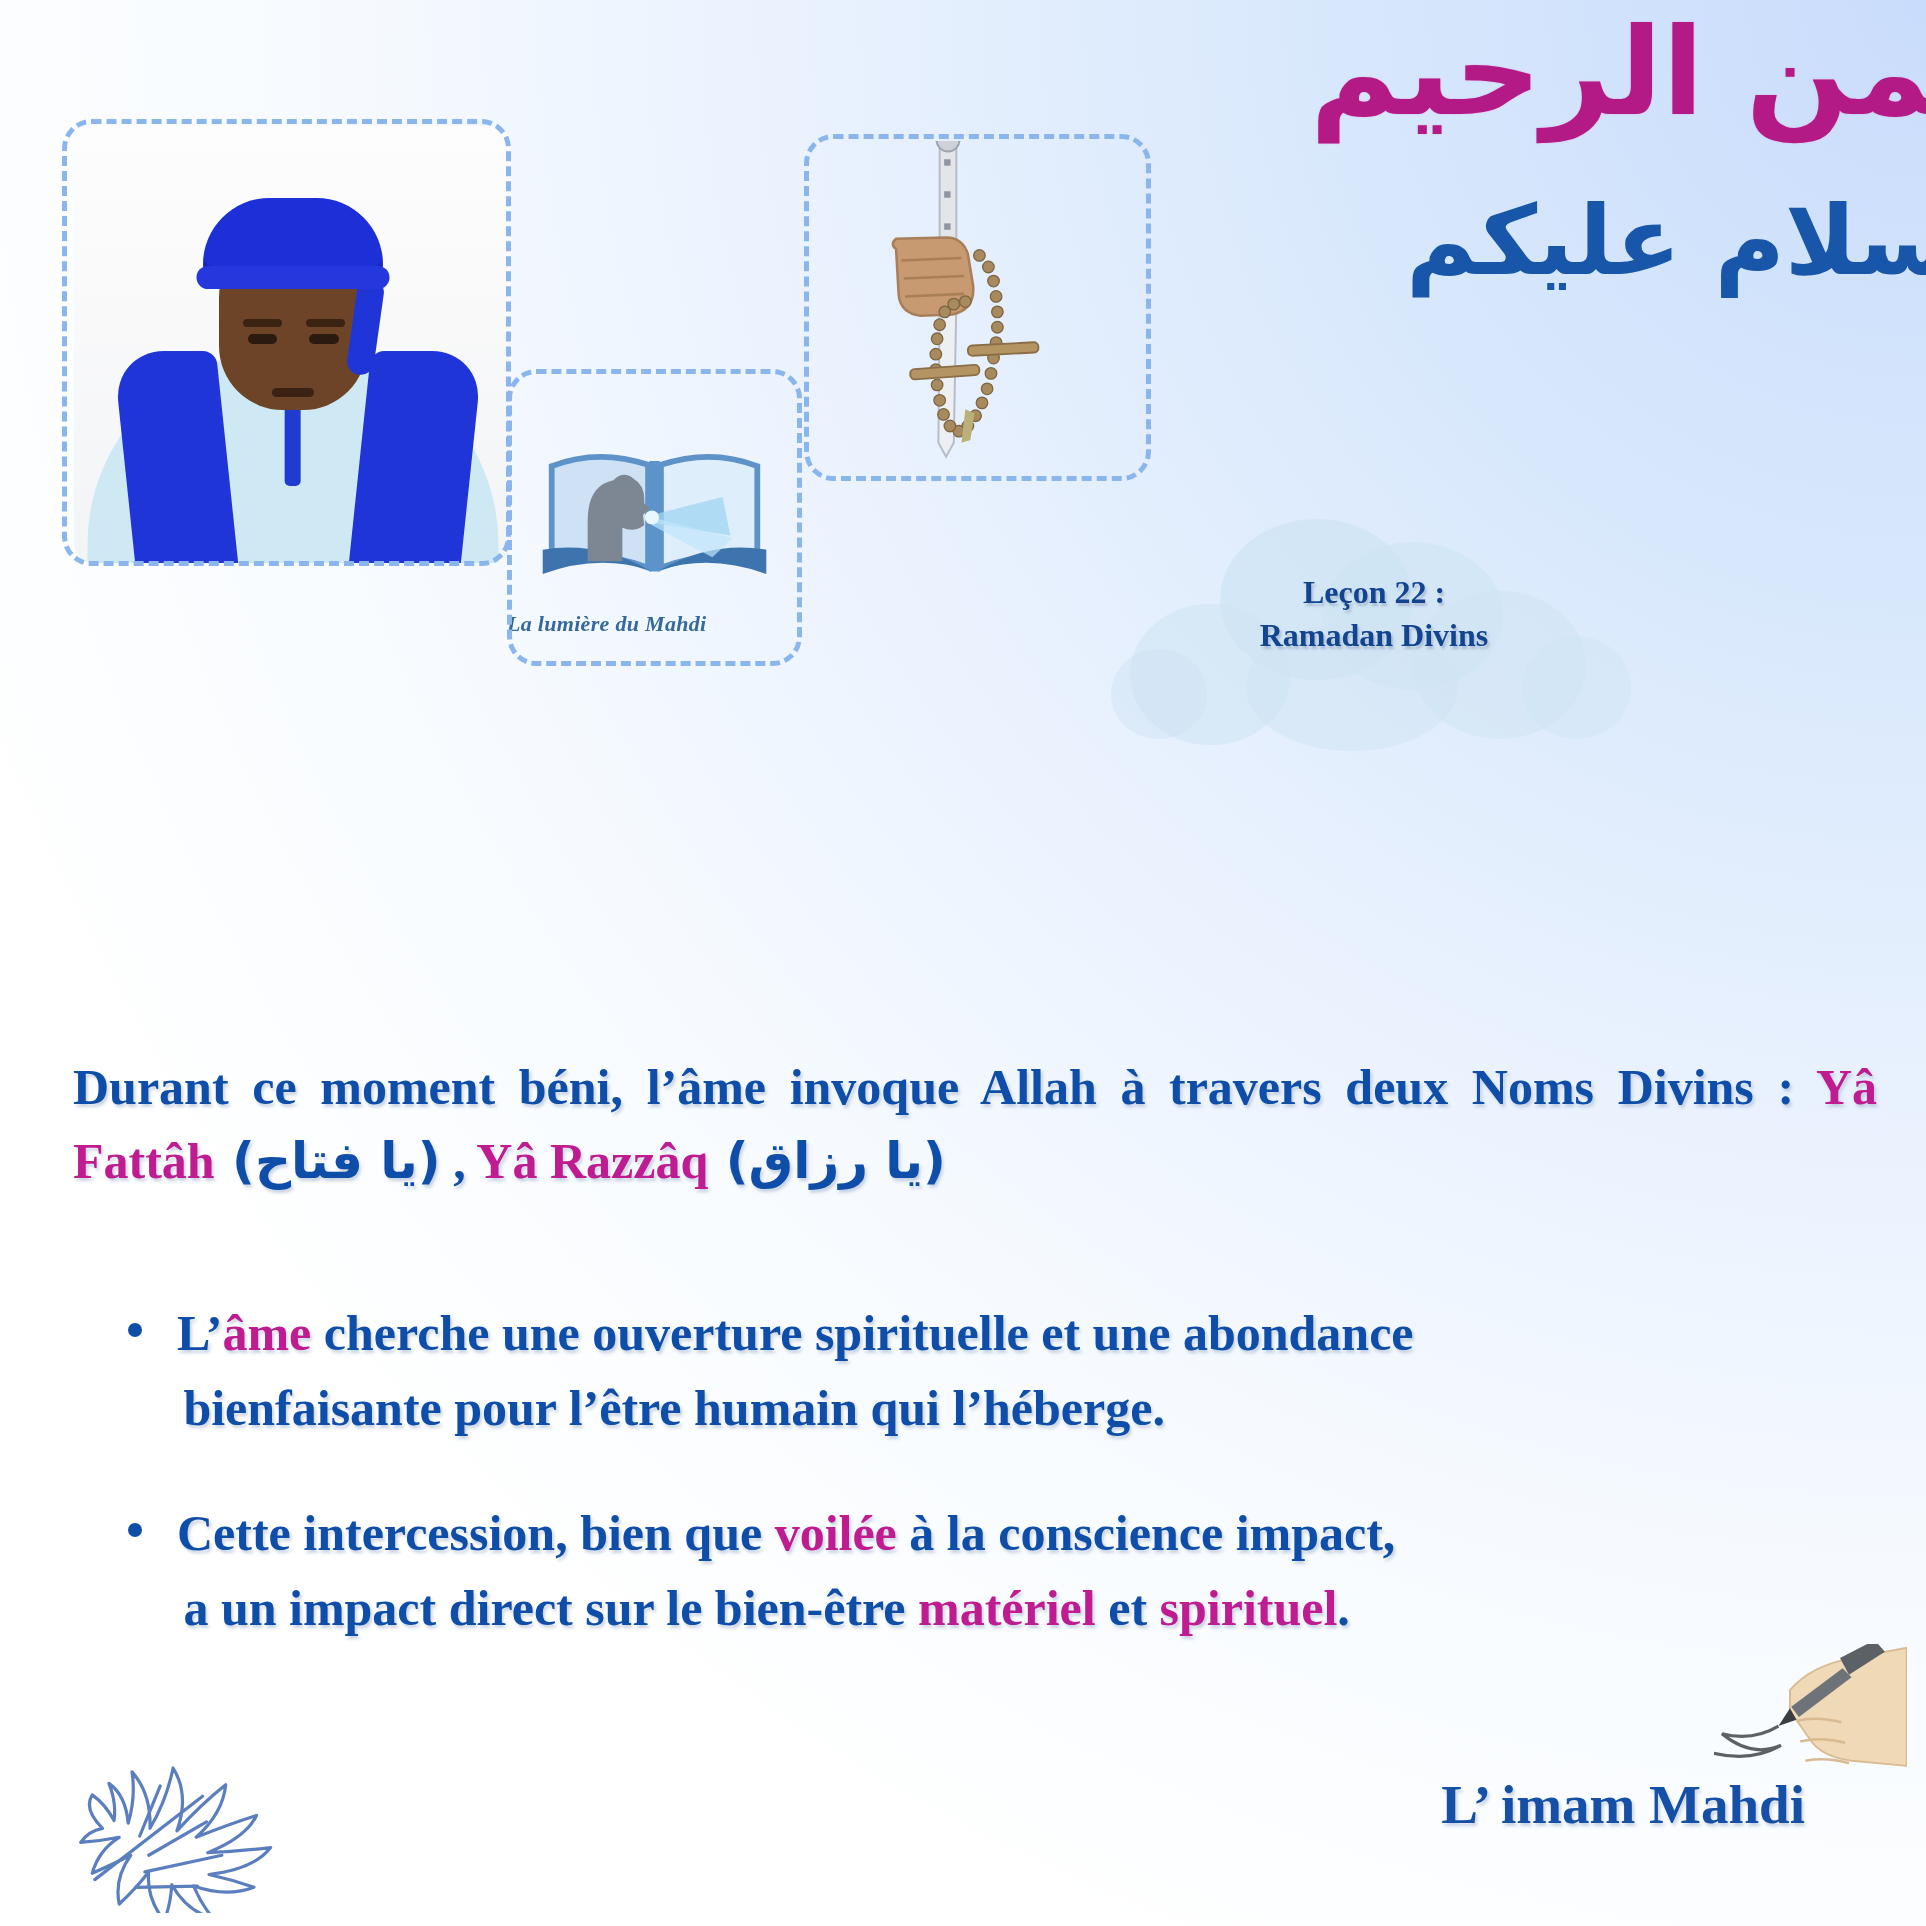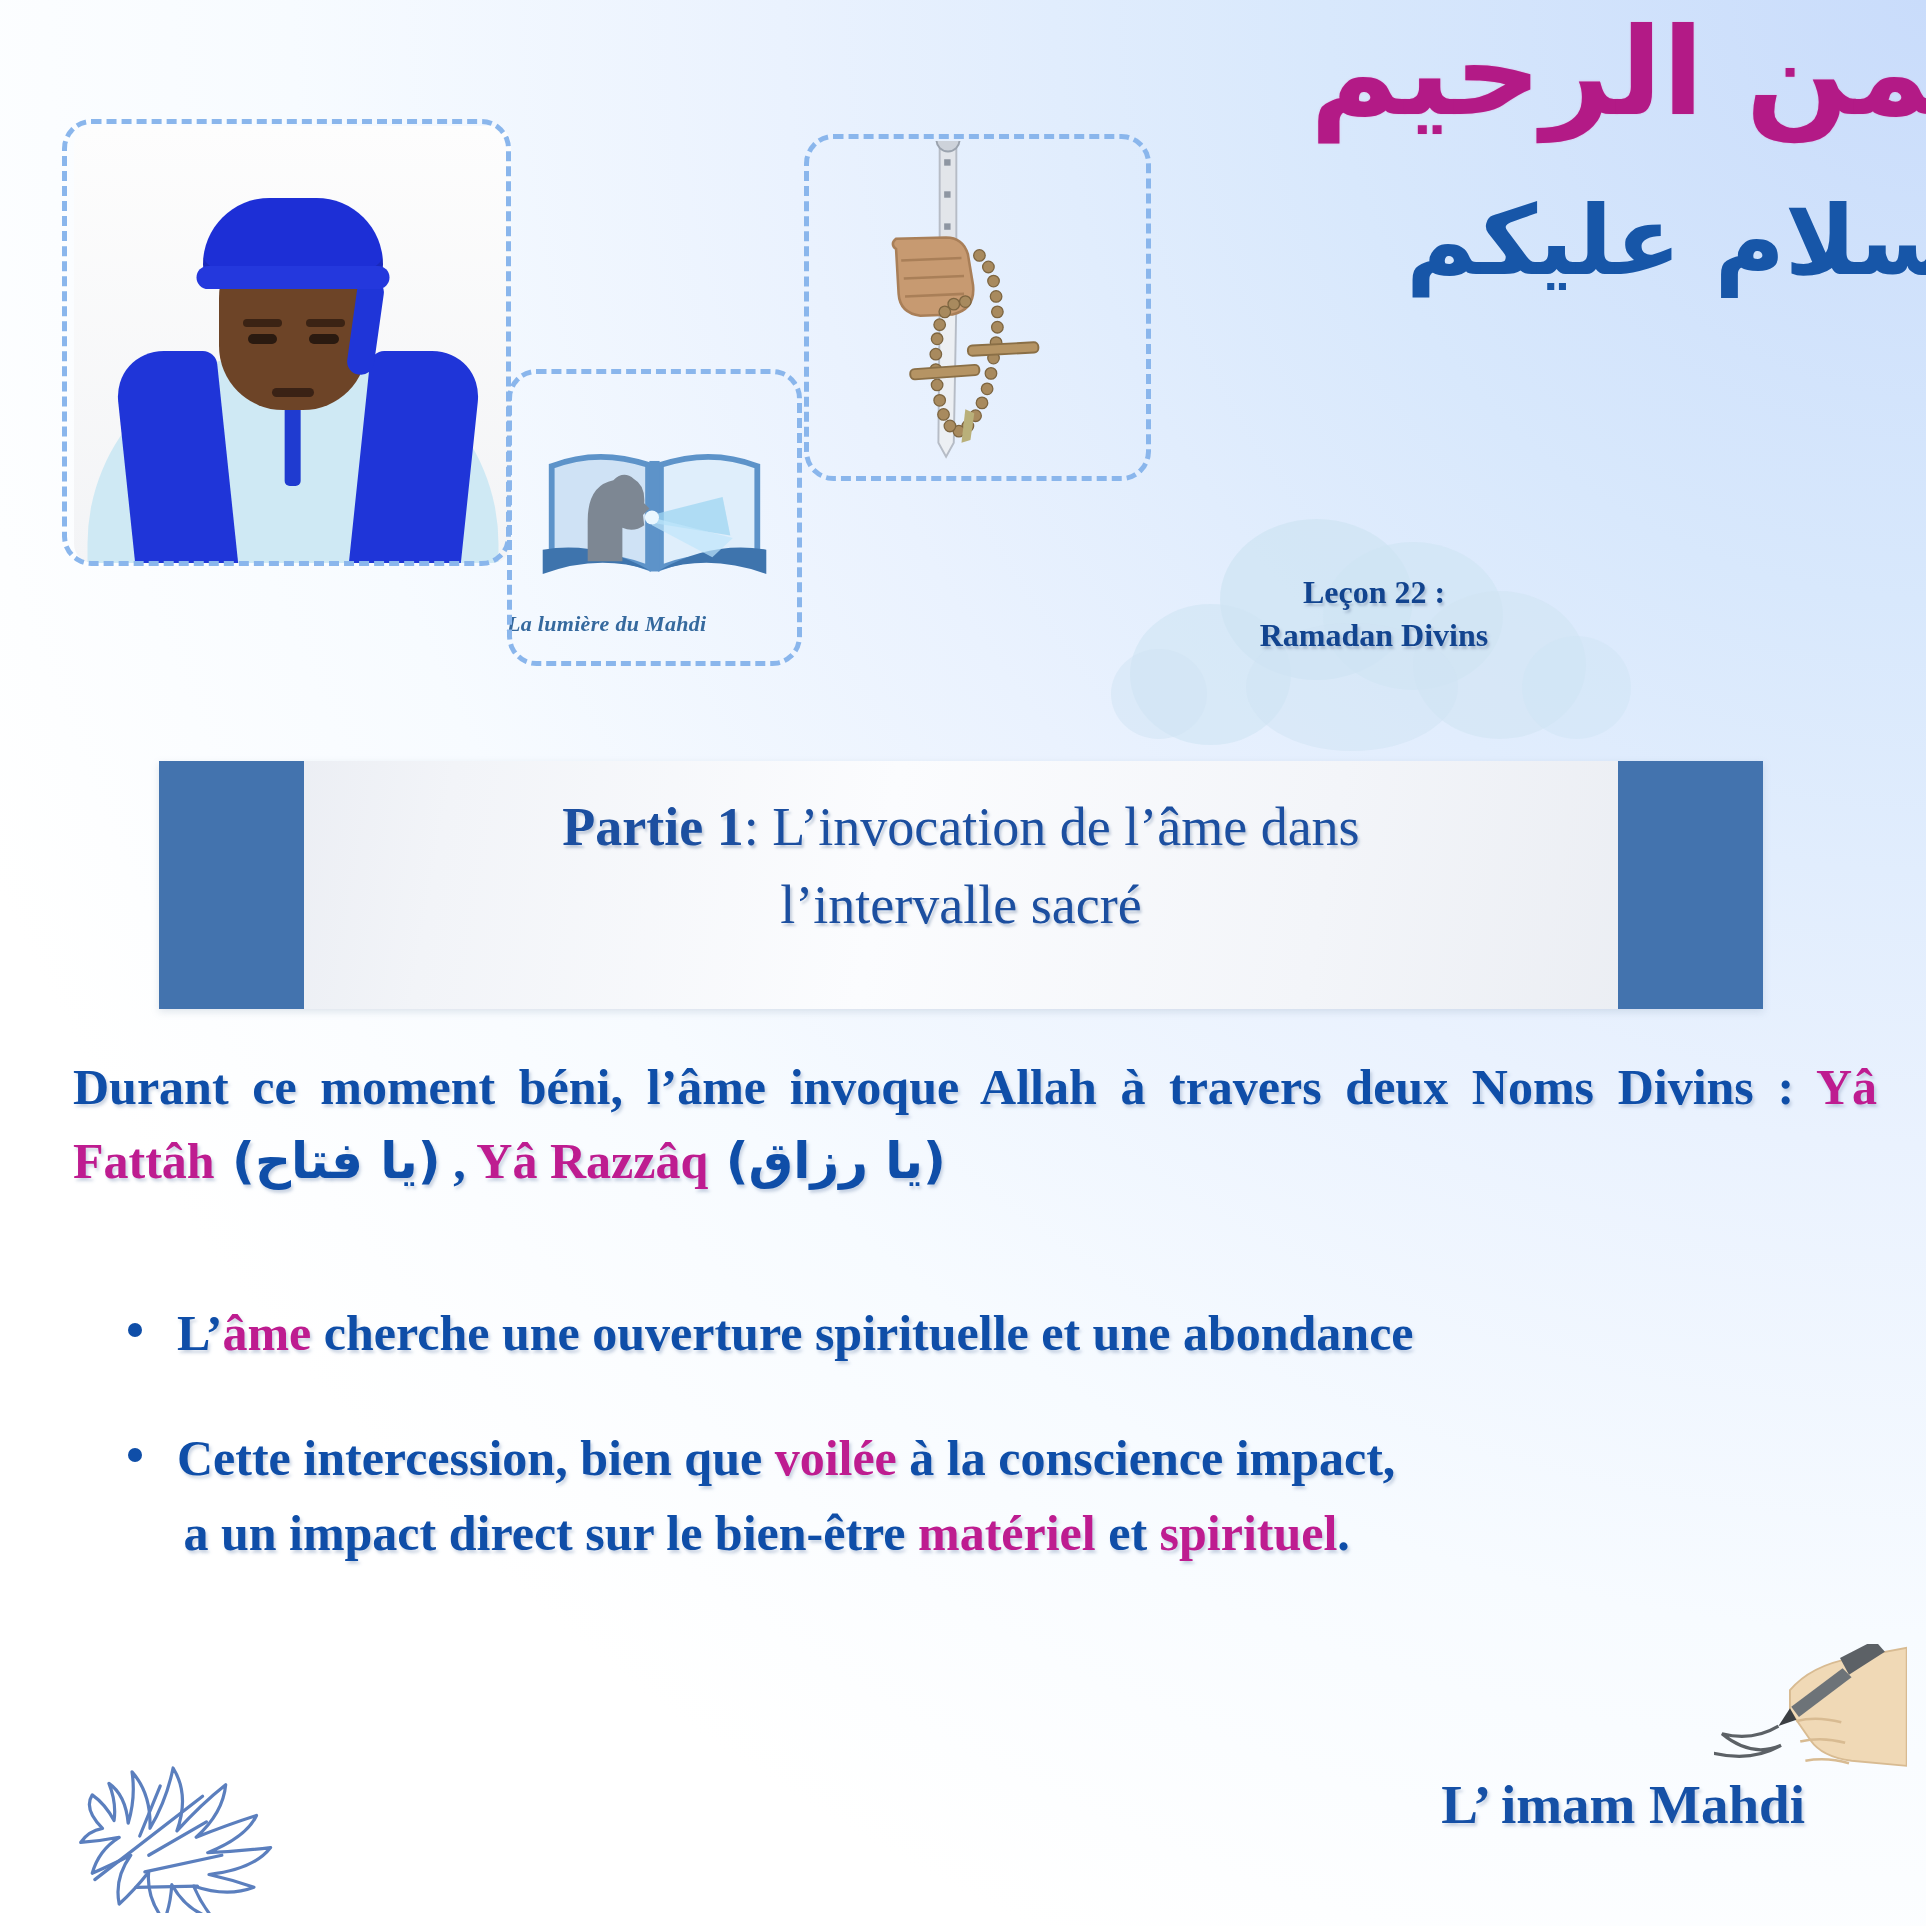--- a/index.html
+++ b/index.html
@@ -264,39 +264,31 @@
     <div class="blob" style="left:302px;top:77px;width:173px;height:148px;opacity:.55;"></div>
     <div class="blob" style="left:135px;top:109px;width:212px;height:128px;opacity:.5;"></div>
     <div class="blob" style="left:0px;top:135px;width:96px;height:90px;opacity:.5;"></div>
     <div class="blob" style="left:411px;top:122px;width:109px;height:103px;opacity:.45;"></div>
   </div>
   <div class="lesson-text">
     <div>Leçon 22 :</div>
     <div>Ramadan Divins</div>
   </div>
 
-  <div class="banner">
-    <div class="banner-paper"></div>
-    <div class="banner-bar left"></div>
-    <div class="banner-bar right"></div>
-    <div class="banner-text">
-      <span><b>Partie 1</b><span>:</span><span> L’invocation de l’âme dans</span></span>
-      <div>l’intervalle sacré</div>
-    </div>
-  </div>
 
   <div class="para para-intro">
     <span>Durant ce moment béni, l’âme invoque Allah à travers deux Noms Divins : </span><span class="mg">Yâ Fattâh</span><span class="ar"> (يا فتاح)</span><span> , </span><span class="mg">Yâ Razzâq</span><span class="ar"> (يا رزاق)</span>
   </div>
 
   <div class="bullets">
 
     <div class="bullet">
       <span class="dot"></span>
       <span>L’</span><span class="mg">âme</span><span> cherche une ouverture spirituelle et une abondance</span>
+      <span class="ln2">bienfaisante pour l’être humain qui l’héberge.</span>
     </div>
 
     <div class="bullet">
       <span class="dot"></span>
       <span>Cette intercession, bien que </span><span class="mg">voilée</span><span> à la conscience impact,</span>
       <span class="ln2"><span>a un impact direct sur le bien-être </span><span class="mg">matériel</span><span> et </span><span class="mg">spirituel</span><span>.</span></span>
     </div>
 
   </div>
 

